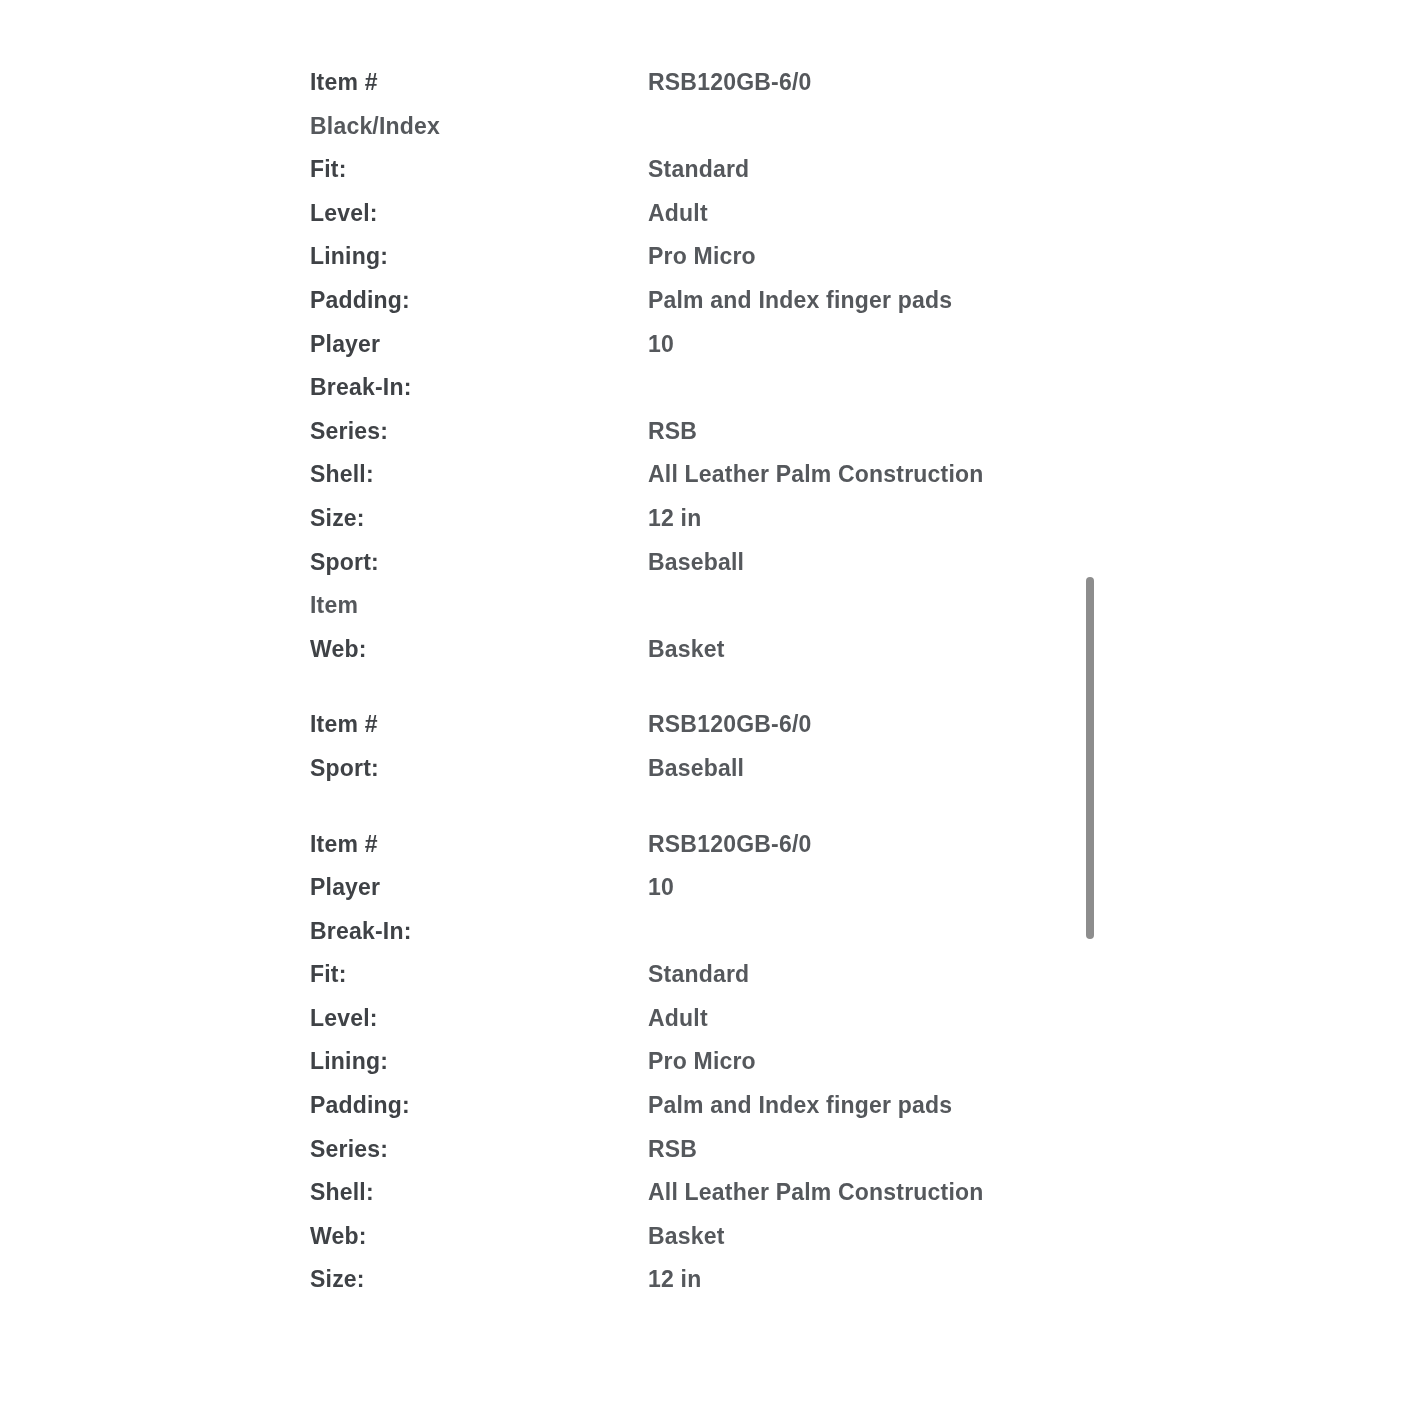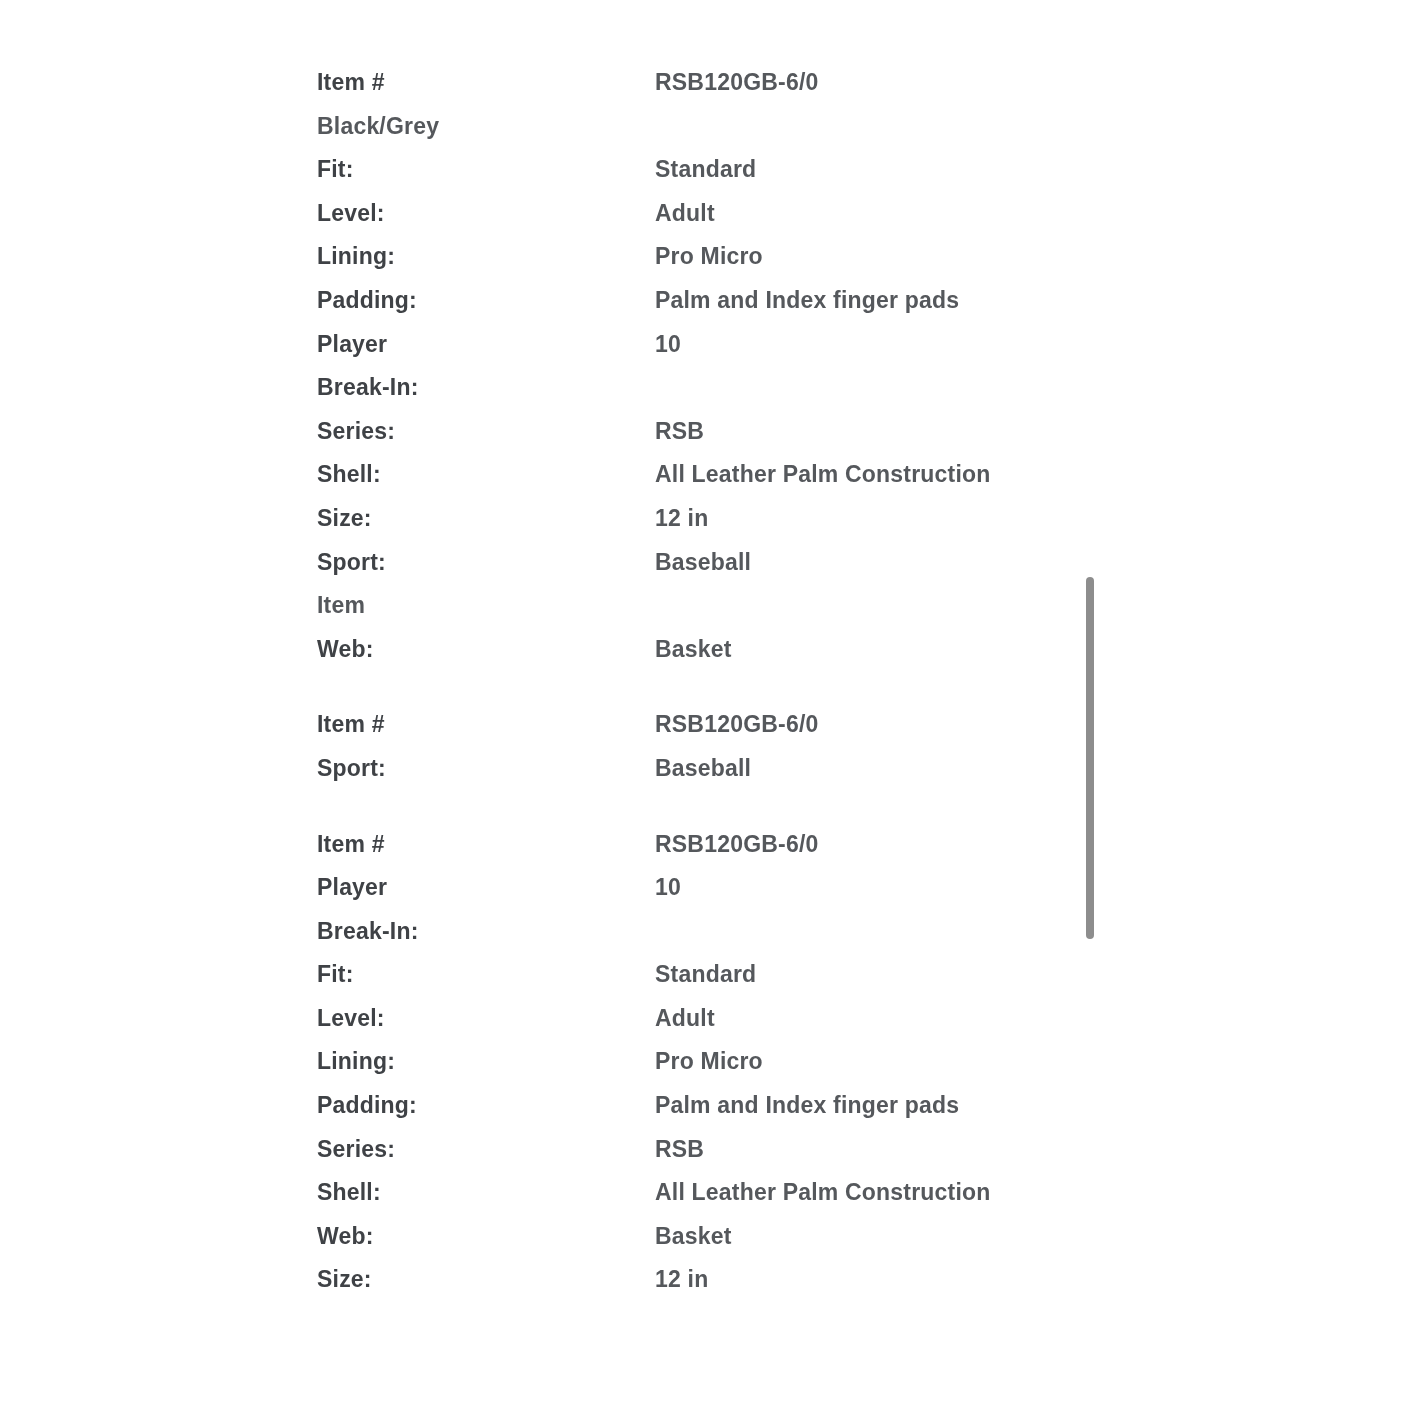--- a/index.html
+++ b/index.html
@@ -14,21 +14,21 @@
     overflow: hidden;
     font-family: "Liberation Sans", sans-serif;
   }
   .specs {
     position: absolute;
     left: 310px;
     top: 61px;
     width: 700px;
   }
   .spec-section {
-    margin: 0 0 32px 7px;
+    margin: 0 0 32px 0;
   }
   .spec-row {
     display: flex;
     align-items: flex-start;
     font-size: 23px;
     line-height: 43.6px;
     letter-spacing: 0.2px;
   }
   .spec-label {
     width: 338px;
@@ -60,21 +60,21 @@
 
 <div class="specs">
     <div class="spec-section">
       <div class="spec-row">
         <div class="spec-label">
           <span>Item #</span>
         </div>
         <div class="spec-value">RSB120GB-6/0</div>
       </div>
       <div class="spec-row">
-        <div class="spec-value">Black/Grey</div>
+        <div class="spec-value">Black/Index</div>
       </div>
       <div class="spec-row">
         <div class="spec-label">
           <span>Fit:</span>
         </div>
         <div class="spec-value">Standard</div>
       </div>
       <div class="spec-row">
         <div class="spec-label">
           <span>Level:</span>

